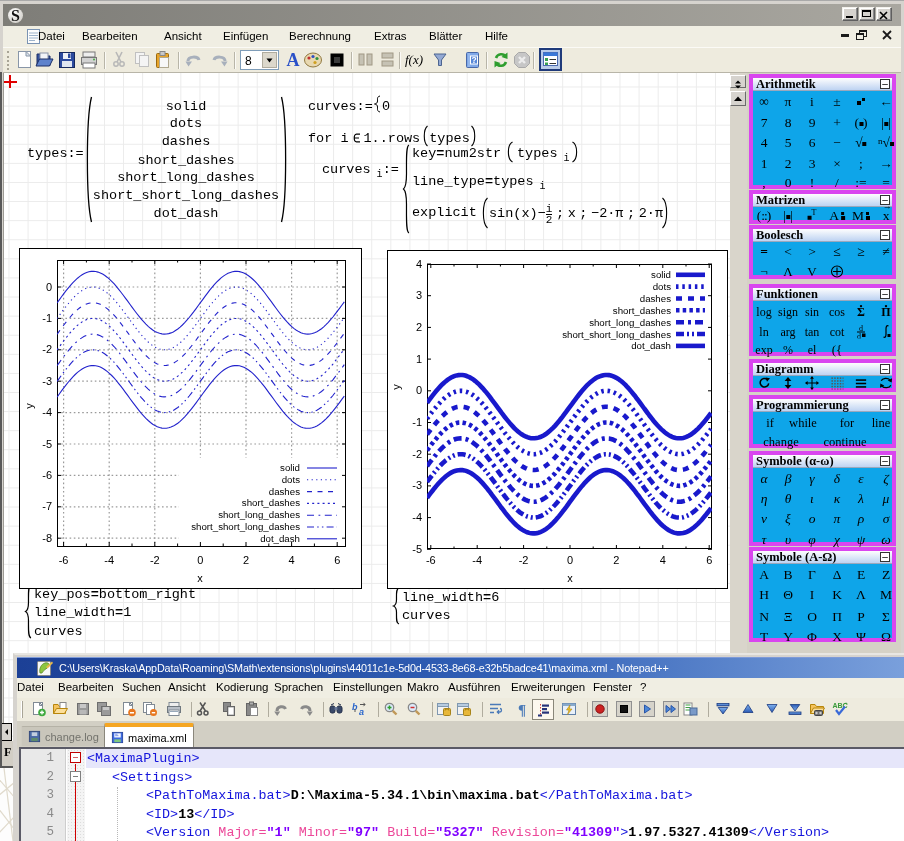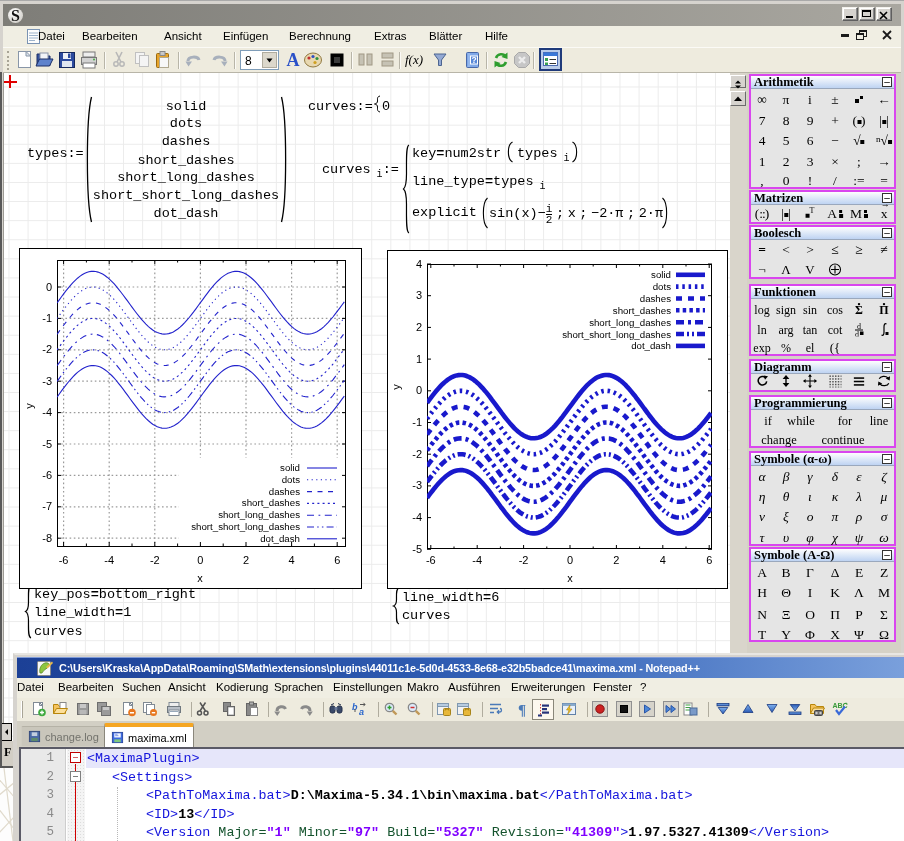--- a/index.html
+++ b/index.html
@@ -15,40 +15,40 @@
 .tsep{position:absolute;top:4px;width:2px;height:17px;border-left:1px solid #b8b5a8;border-right:1px solid #fbfaf6}
 #canvas{position:absolute;left:3px;top:72px;width:727px;height:696px;background:#fff;
  background-image:linear-gradient(#ebebeb 1px,transparent 1px),linear-gradient(90deg,#ebebeb 1px,transparent 1px);
  background-size:19.1px 19.1px;background-position:4.5px 13.5px;border-left:1px solid #9c9a94}
 .mt{position:absolute;font-family:"Liberation Mono",monospace;font-size:13.5px;color:#000;white-space:pre;line-height:16px}
 .sub{font-size:10px;vertical-align:-4px}
 .frac{display:inline-block;text-align:center;font-size:11px;line-height:9px;vertical-align:-6px}
 .frac .fb{border-top:1px solid #000;display:block;padding-top:1px}
 #vsb{position:absolute;left:730px;top:72px;width:17px;height:696px;background:#d9d5cb}
 #panels{position:absolute;left:747px;top:72px;width:154px;height:696px;background:#d5d1c6}
-.panel{position:absolute;left:2px;width:147px;border:2px solid #d946ef;background:#e5e5e5}
+.panel{position:absolute;left:2px;width:147px;border:4px solid #d946ef;background:#0ea5e9}
 .phead{height:13px;background:linear-gradient(#fefefe,#bed3f2);border-bottom:1px solid #9aa8bd;position:relative}
 .phead .t{position:absolute;left:3px;top:-1px;font-family:"Liberation Serif",serif;font-weight:bold;font-size:12.5px;color:#000}
 .phead .cb{position:absolute;right:2px;top:1px;width:10px;height:10px;border:1px solid #333;background:#fff;line-height:7px;text-align:center;font-size:10px}
 .pcell{position:absolute;transform:translate(-50%,-50%);font-family:"Liberation Serif",serif;font-size:13.5px;color:#000;white-space:nowrap}
 #npp{position:absolute;left:13px;top:653px;width:891px;height:188px;background:#d6d3ce;border-left:2px solid #d6d3ce;border-top:2px solid #e8e6e2}
 #npptitle{position:absolute;left:2px;top:2px;width:889px;height:21px;background:linear-gradient(90deg,#1c4096 0%,#3160b6 55%,#7aa0dc 100%);box-shadow:inset 0 1px 0 #7e9ad8;display:flex;align-items:center}
-#npptitle .txt{color:#fff;font-weight:bold;font-size:10.8px;margin-left:6px;white-space:nowrap;letter-spacing:-0.15px}
+#npptitle .txt{color:#fff;font-weight:normal;font-size:10.8px;margin-left:6px;white-space:nowrap;letter-spacing:-0.15px}
 #nppmenu{position:absolute;left:2px;top:23px;width:889px;height:20px;background:#f0eee3;font-size:11.5px}
 #nppmenu span{position:absolute;top:3px}
 #npptool{position:absolute;left:2px;top:43px;width:889px;height:23px;background:#eeebde}
 .nico{position:absolute;top:3px;width:17px;height:17px}
 #npptabs{position:absolute;left:2px;top:66px;width:889px;height:28px;background:#d2cfc4}
 .tab{position:absolute;top:5px;height:23px;font-size:11px;display:flex;align-items:center;padding:0 6px;border:1px solid #9a978c;border-bottom:none;border-radius:2px 2px 0 0}
 #nppedit{position:absolute;left:4px;top:92px;width:887px;height:96px;background:#fff;border-left:2px solid #5a5a66;border-top:2px solid #5a5a66}
 #nmar{position:absolute;left:0;top:0;width:45px;height:96px;background:#e9e9e9;border-right:1px solid #cdcdcd}
 #fmar{position:absolute;left:46px;top:0;width:18px;height:96px;background:#f4f4f4;background-image:radial-gradient(#ddd 0.6px,transparent 0.7px);background-size:3px 3px}
 .lnum{position:absolute;font-family:"Liberation Mono",monospace;font-size:12.5px;color:#8a8a8a;width:33px;text-align:right}
 .xline{position:absolute;left:66px;font-family:"Liberation Mono",monospace;font-size:13.4px;white-space:pre;line-height:18.5px}
-.xt{color:#1414dc}.xa{color:#14532d}.xs{color:#8000ff;font-weight:bold}.xb{color:#000;font-weight:bold}
+.xt{color:#1414dc}.xa{color:#ec4899}.xs{color:#8000ff;font-weight:bold}.xb{color:#000;font-weight:bold}
 .fbox{position:absolute;width:11px;height:11px;border:1px solid;background:#fff;font-size:9px;line-height:9px;text-align:center}
 </style></head><body>
 <div id="smath">
 <div id="smtitle">
 <svg width="17" height="17" style="margin-left:4px" viewBox="0 0 17 17">
         <defs>
           <radialGradient id="sb" cx="0.35" cy="0.3" r="0.9">
             <stop offset="0" stop-color="#ffffff"></stop>
             <stop offset="1" stop-color="#c9c6c0"></stop>
           </radialGradient>
@@ -218,20 +218,27 @@
 <div class="mt" style="left:182px;top:61px;transform:translateX(-50%)">dashes</div>
 <div class="mt" style="left:182px;top:80px;transform:translateX(-50%)">short_dashes</div>
 <div class="mt" style="left:182px;top:97px;transform:translateX(-50%)">short_long_dashes</div>
 <div class="mt" style="left:182px;top:115px;transform:translateX(-50%)">short_short_long_dashes</div>
 <div class="mt" style="left:182px;top:133px;transform:translateX(-50%)">dot_dash</div>
 <div class="mt" style="left:304px;top:26px">curves:=</div>
 <svg class="abs" style="left:368px;top:22px" width="10" height="18" viewBox="0 0 10 18">
         <path d="M8,1 C5,2 5.5,2.88 5.5,5.94 C5.5,7.92 4.5,8.64 2.5,9.0 C4.5,9.36 5.5,10.080000000000002 5.5,12.06 C5.5,15.12 5,16 8,17" fill="none" stroke="#000" stroke-width="1.0"></path>
       </svg>
 <div class="mt" style="left:378px;top:26px">0</div>
+<div class="mt" style="left:304px;top:52px">for i<svg width="9" height="10" viewBox="0 0 9 10" style="vertical-align:-1px;margin:0 3px">
+          <path d="M8,1.2 L4.5,1.2 C1.5,1.2 1.5,8.8 4.5,8.8 L8,8.8 M2.3,5 L7,5" fill="none" stroke="#000" stroke-width="1.2"></path>
+        </svg>1..rows<svg width="9" height="22" viewBox="0 0 9 22" style="vertical-align:-5px">
+          <path d="M7.5,1 C3.2,4.5 3.2,17.5 7.5,21" fill="none" stroke="#000" stroke-width="1.1"></path>
+        </svg>types<svg width="9" height="22" viewBox="0 0 9 22" style="vertical-align:-5px">
+          <path d="M1.5,1 C5.8,4.5 5.8,17.5 1.5,21" fill="none" stroke="#000" stroke-width="1.1"></path>
+        </svg></div>
 <div class="mt" style="left:318px;top:89px">curves<span class="sub"> i</span>:=</div>
 <svg class="abs" style="left:397px;top:71px" width="10" height="90" viewBox="0 0 10 90">
         <path d="M8,1 C5,2 5.5,14.4 5.5,29.700000000000003 C5.5,39.6 4.5,43.199999999999996 2.5,45.0 C4.5,46.800000000000004 5.5,50.400000000000006 5.5,60.300000000000004 C5.5,75.6 5,88 8,89" fill="none" stroke="#000" stroke-width="1.2"></path>
       </svg>
 <div class="mt" style="left:408px;top:73px">key<b>=</b>num2str</div>
 <svg class="abs" style="left:500px;top:68px" width="10" height="22" viewBox="0 0 10 22">
         <path d="M8.5,1 C3,3.96 3,18.04 8.5,21" fill="none" stroke="#000" stroke-width="1.1"></path>
       </svg>
 <div class="mt" style="left:513px;top:73px">types<span class="sub"> i</span></div>
 <svg class="abs" style="left:567px;top:68px" width="10" height="22" viewBox="0 0 10 22">

